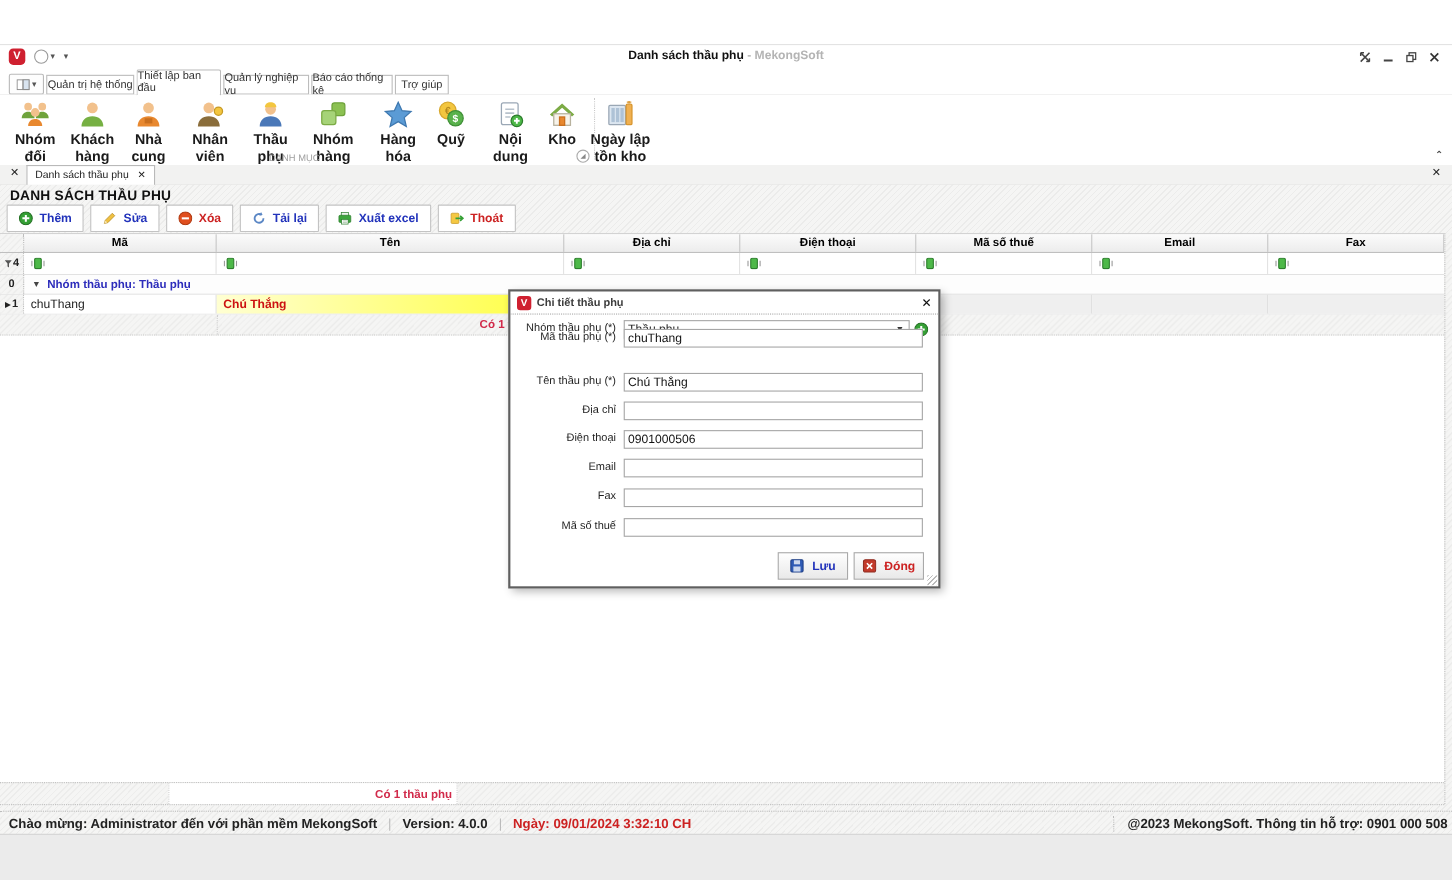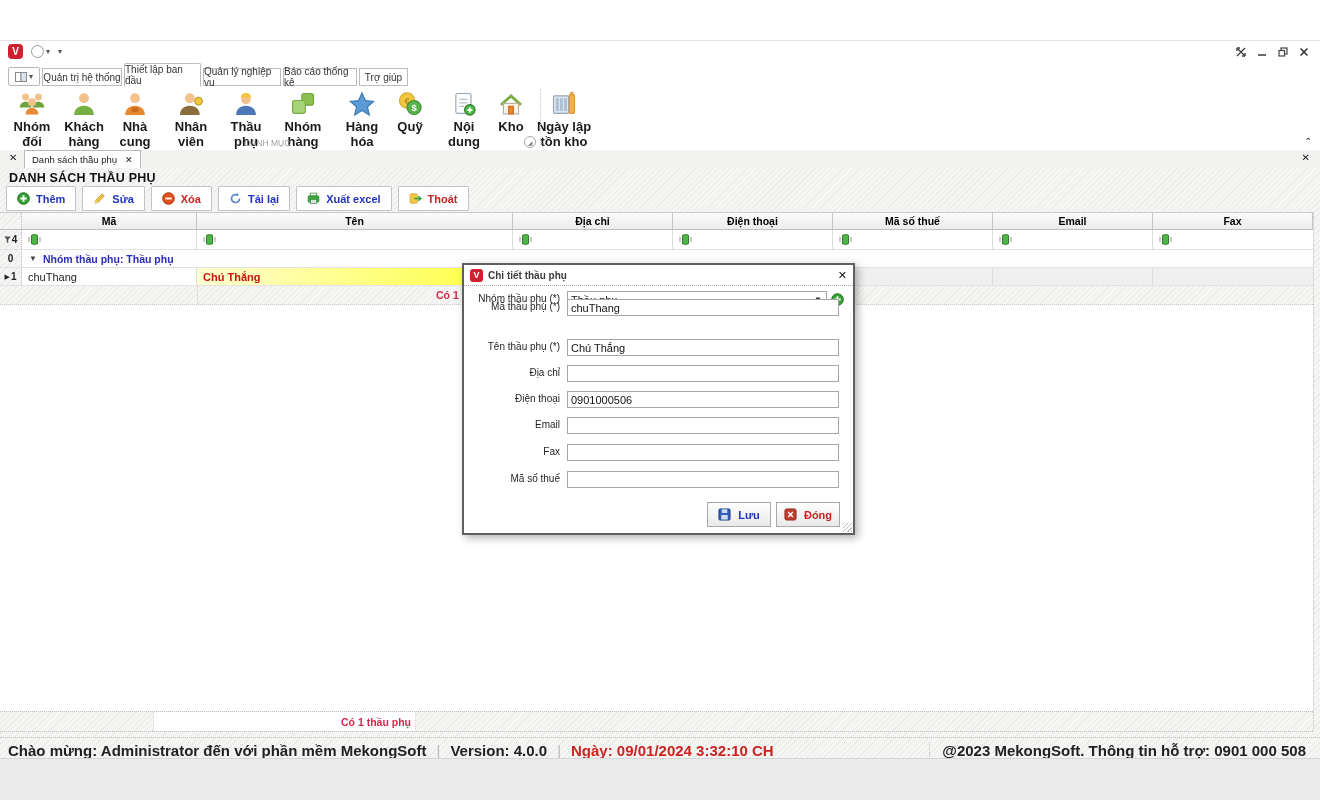--- a/index.html
+++ b/index.html
@@ -82,25 +82,25 @@
     padding-left:7px;font-size:10.5px;font-weight:bold;color:#2d2dbb;}
   .yellowcell{background:linear-gradient(to right,#ffffd2,#ffff3c);color:#cc1111;font-weight:bold;font-size:11px;}
   .graycell{background:#efefef;}
   .sumtext{color:#d12a4a;font-weight:bold;font-size:10.5px;}
   .gfixfoot{position:absolute;left:0;top:498px;width:1313px;height:21px;border-top:1px dotted #bdbdbd;
     border-bottom:1px dotted #bdbdbd;box-sizing:border-box;}
   .gfixfoot .white{position:absolute;left:153px;top:0;bottom:0;width:253px;background:#fff;
     border-left:1px dotted #d0d0d0;border-right:1px dotted #d0d0d0;display:flex;align-items:center;justify-content:flex-end;padding:0 4px;}
 
   
-  .statusbar{left:0;top:737px;width:1320px;height:21px;border-top:1px dotted #bdbdbd;font-size:15px;font-weight:bold;}
+  .statusbar{left:0;top:737px;width:1320px;height:21px;border-top:1px dotted #bdbdbd;font-size:12px;font-weight:bold;}
   .statusbar .lft{position:absolute;left:8px;top:4px;display:flex;gap:10px;align-items:center;color:#222;}
   .statusbar .sep{color:#bbb;font-weight:normal;}
   .statusbar .date{color:#cc2222;}
-  .statusbar .rgt{position:absolute;right:14px;top:4px;color:#222;padding-left:12px;border-left:1px dotted #bbb;text-align:center;}
+  .statusbar .rgt{position:absolute;right:4px;top:4px;color:#222;padding-left:12px;border-left:1px dotted #bbb;text-align:center;}
   .deskstrip{left:0;top:758px;width:1320px;height:42px;background:#ebebeb;border-top:1px solid #d5d5d5;}
 
   
   .dialog{left:462px;top:263px;width:393px;height:272px;background:#fff;border:2px solid #5f5f5f;box-sizing:border-box;
     box-shadow:3px 3px 8px rgba(0,0,0,.3);z-index:10;}
   .dlg-title{position:absolute;left:0;top:0;right:0;height:20px;border-bottom:1px dotted #a8a8a8;display:flex;align-items:center;padding:0 6px;gap:5px;}
   .dlg-title .txt{font-size:10px;font-weight:bold;color:#3c3c3c;flex:1;}
   .dlg-title .x{font-size:11px;font-weight:bold;color:#111;}
   .dlg-vlogo{width:13px;height:13px;border-radius:3px;background:#cf2030;color:#fff;font-size:9px;font-weight:bold;
     display:flex;align-items:center;justify-content:center;}
@@ -127,20 +127,21 @@
 
   <div class="abs titlebar">
     <div class="qat">
       <div class="vlogo">V</div>
       <span style="display:flex;align-items:center;gap:2px;">
         <span class="qat-circle"></span>
         <span class="caret">▾</span>
       </span>
       <span class="caret">▾</span>
     </div>
+    <div class="win-title"><b>Danh sách thầu phụ</b><span class="suffix"> - MekongSoft</span></div>
     <div class="winctl">
       <span class="wbtn">
         <svg width="10" height="10" viewBox="0 0 10 10">
             <path d="M1 1l8 8M9 1L1 9" stroke="#444" stroke-width="1.4"></path>
             <path d="M1 1h3M1 1v3M9 9H6M9 9V6" stroke="#444" stroke-width="1.4"></path>
           </svg>
       </span>
       <span class="wbtn">
         <svg width="10" height="10" viewBox="0 0 10 10">
             <path d="M1 8h8" stroke="#444" stroke-width="1.6"></path>

